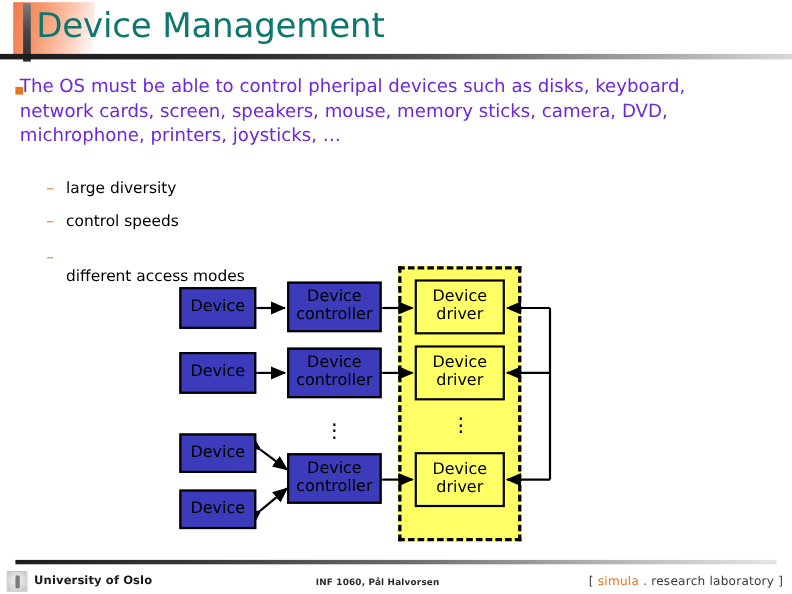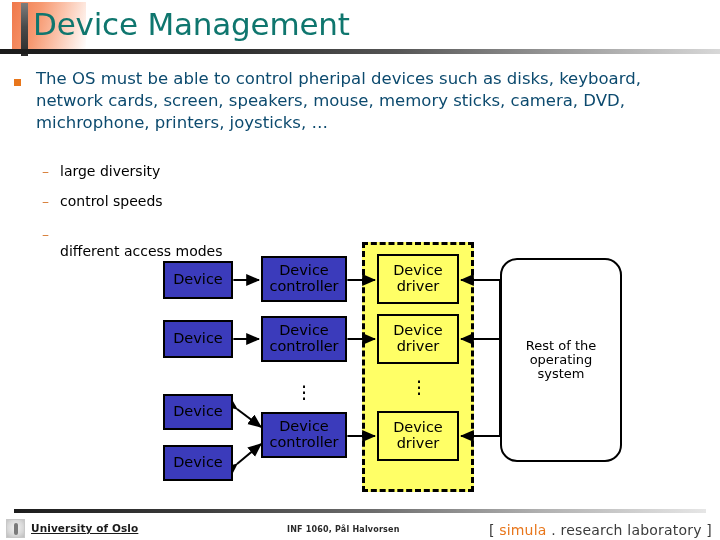--- a/index.html
+++ b/index.html
@@ -61,26 +61,26 @@
   #main-bullet-marker {
     position: absolute;
     left: 14px;
     top: 11px;
     width: 7px;
     height: 7px;
     background: #e8761b;
   }
   #main-bullet-text {
     position: absolute;
-    left: 36px;
+    left: 18px;
     top: 0px;
     width: 660px;
     font-size: 16.5px;
     line-height: 22px;
-    color: #0c4a6e;
+    color: #6d28d9;
   }
   .sub-bullet {
     position: absolute;
     font-size: 14px;
     color: #000000;
   }
   .sub-dash {
     position: absolute;
     color: #d9833f;
     font-size: 14px;
@@ -173,36 +173,35 @@
     border-radius: 2px;
   }
   #uio-label {
     position: absolute;
     left: 31px;
     top: 522px;
     font-size: 10.5px;
     font-weight: bold;
     color: #1a1a1a;
     letter-spacing: 0.1px;
-    text-decoration: underline;
   }
   #footer-center {
     position: absolute;
     left: 287px;
     top: 525px;
     font-size: 8px;
     font-weight: bold;
     color: #2a2a2a;
     letter-spacing: 0.2px;
   }
   #simula-logo {
     position: absolute;
     right: 8px;
     top: 522px;
-    font-size: 14px;
+    font-size: 11px;
     color: #3b3b3b;
     letter-spacing: 0.2px;
     white-space: nowrap;
   }
   #simula-logo .brand { color: #e8761b; }
 </style>
 </head>
 <body>
 
 <div id="title-decor"></div>
@@ -279,23 +278,20 @@
       <span>.</span>
       <span>.</span>
       <span>.</span>
     </div>
   <div class="vdots" style="left:412px; top:373px; width:14px;">
       <span>.</span>
       <span>.</span>
       <span>.</span>
     </div>
 
-  <div class="box box-restos" style="left:500px; top:258px; width:122px; height:204px; white-space:pre-line;">Rest of the
-operating
-system</div>
 </div>
 
 <div id="footer-rule"></div>
 <div id="uio-logo">
   <div id="uio-seal-figure"></div>
 </div>
 <div id="uio-label">University of Oslo</div>
 <div id="footer-center">INF 1060, Pål Halvorsen</div>
 <div id="simula-logo"><span>[ </span><span class="brand">simula</span><span> . research laboratory ]</span></div>
 

